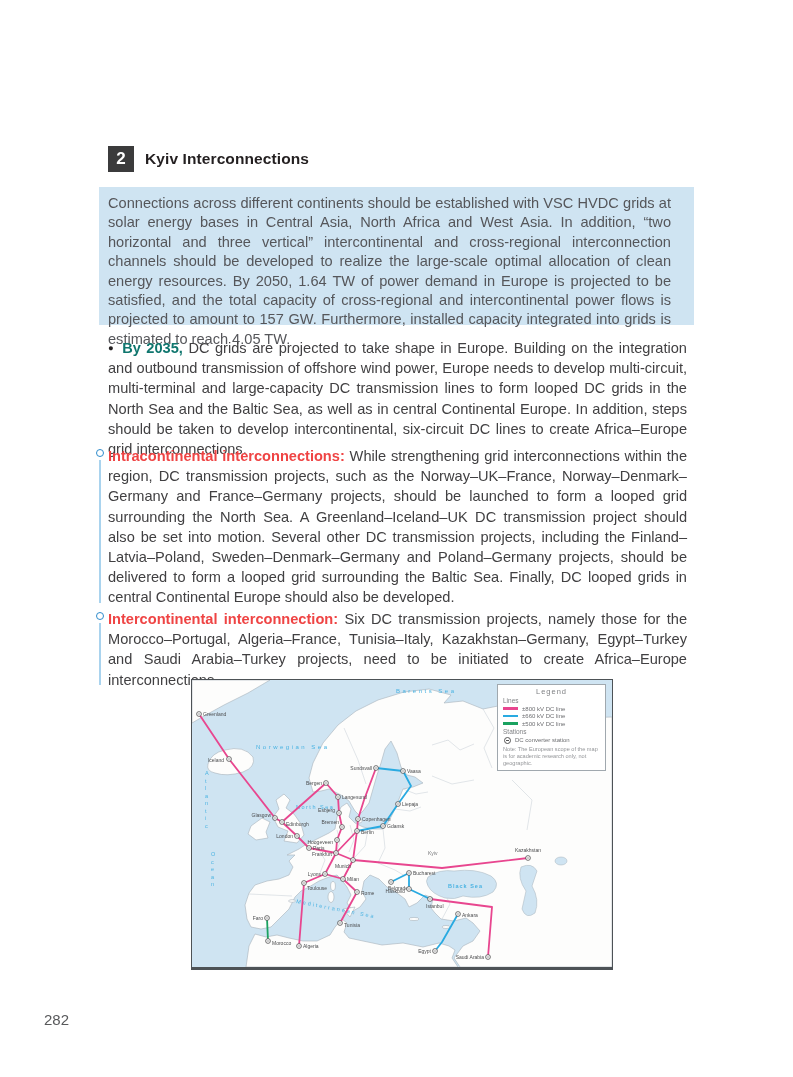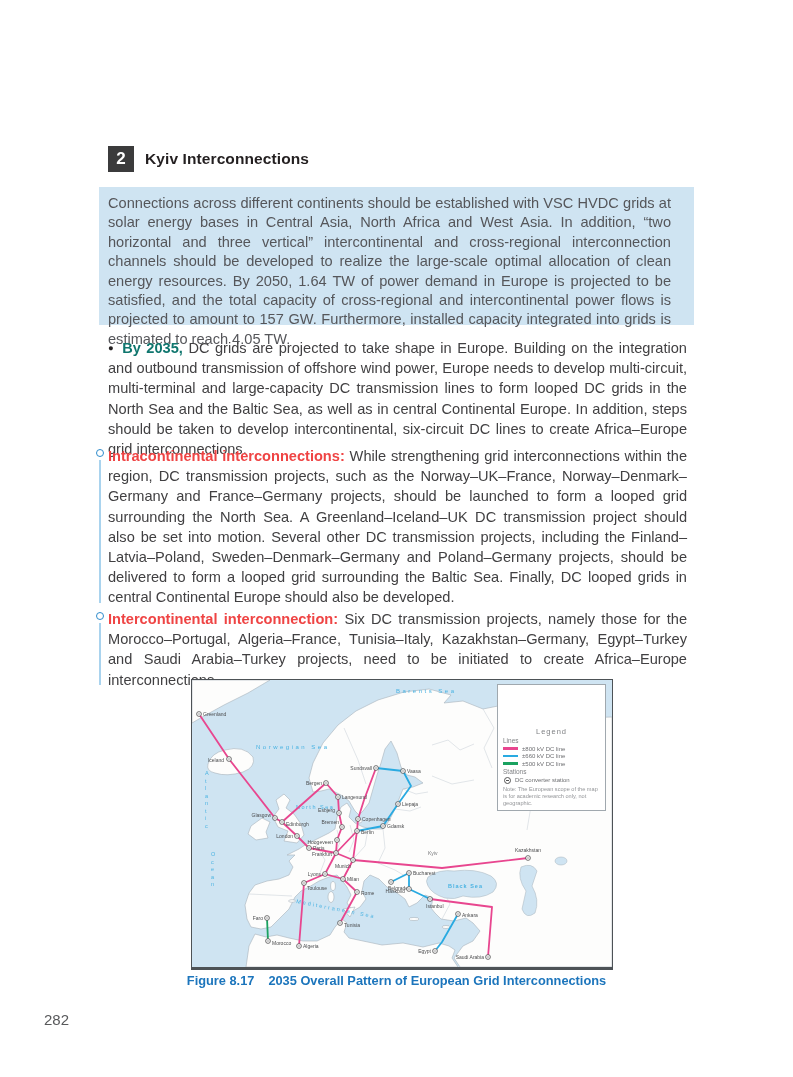--- a/index.html
+++ b/index.html
@@ -28,21 +28,21 @@
                border-radius:50%;background:#fff;box-sizing:border-box;}
   .bullet-item p{margin:0 0 0 12px;font-size:14.6px;line-height:20.2px;text-align:justify;color:#414042;}
   .blue-lead{color:#ef4444;}
   
   .figure-box{position:absolute;left:191px;top:679px;width:420px;height:287px;
               border:1px solid #4d5256;border-bottom-width:3px;background:#cfe4f2;}
   .map-wrap{position:absolute;left:0;top:0;width:420px;height:287px;}
   
   .legend{position:absolute;right:6px;top:4px;width:109px;background:#fff;border:1px solid #a0a8ae;
           box-sizing:border-box;padding:2px 5px 3px 5px;color:#808285;}
-  .leg-title{text-align:center;font-size:7.5px;letter-spacing:1px;margin-bottom:1px;margin-top:40px;}
+  .leg-title{text-align:center;font-size:7.5px;letter-spacing:1px;margin-bottom:1px;}
   .leg-sub{font-size:6.5px;margin:1px 0 1px 0;}
   .leg-row{display:flex;align-items:center;margin:1.5px 0;}
   .leg-sw{display:inline-block;width:15px;height:2.4px;margin-right:4px;flex:0 0 auto;}
   .leg-lab{font-size:6px;color:#6d6e71;white-space:nowrap;}
   .leg-st{position:relative;display:inline-block;width:7px;height:7px;border:0.9px solid #555;
           border-radius:50%;margin:0 4px 0 1px;box-sizing:border-box;flex:0 0 auto;background:#fff;}
   .leg-st::after{content:"";position:absolute;left:1px;right:1px;top:2.2px;border-top:0.9px solid #555;}
   .leg-note{font-size:5.6px;line-height:7px;color:#939598;margin-top:2.5px;}
   
   .caption{position:absolute;left:99px;top:973px;width:595px;text-align:center;
@@ -273,18 +273,15 @@
         </div>
       <div class="leg-sub">Stations</div>
       <div class="leg-row">
           <span class="leg-st"></span>
           <span class="leg-lab">DC converter station</span>
         </div>
       <div class="leg-note">Note: The European scope of the map is for academic research only, not geographic.</div>
     </div>
   </div>
 
-  <div class="caption">
-    <span>Figure 8.17</span><span class="cap-title">2035 Overall Pattern of European Grid Interconnections</span>
-  </div>
 
   <div class="page-num">282</div>
 </div>
 
 </body></html>

